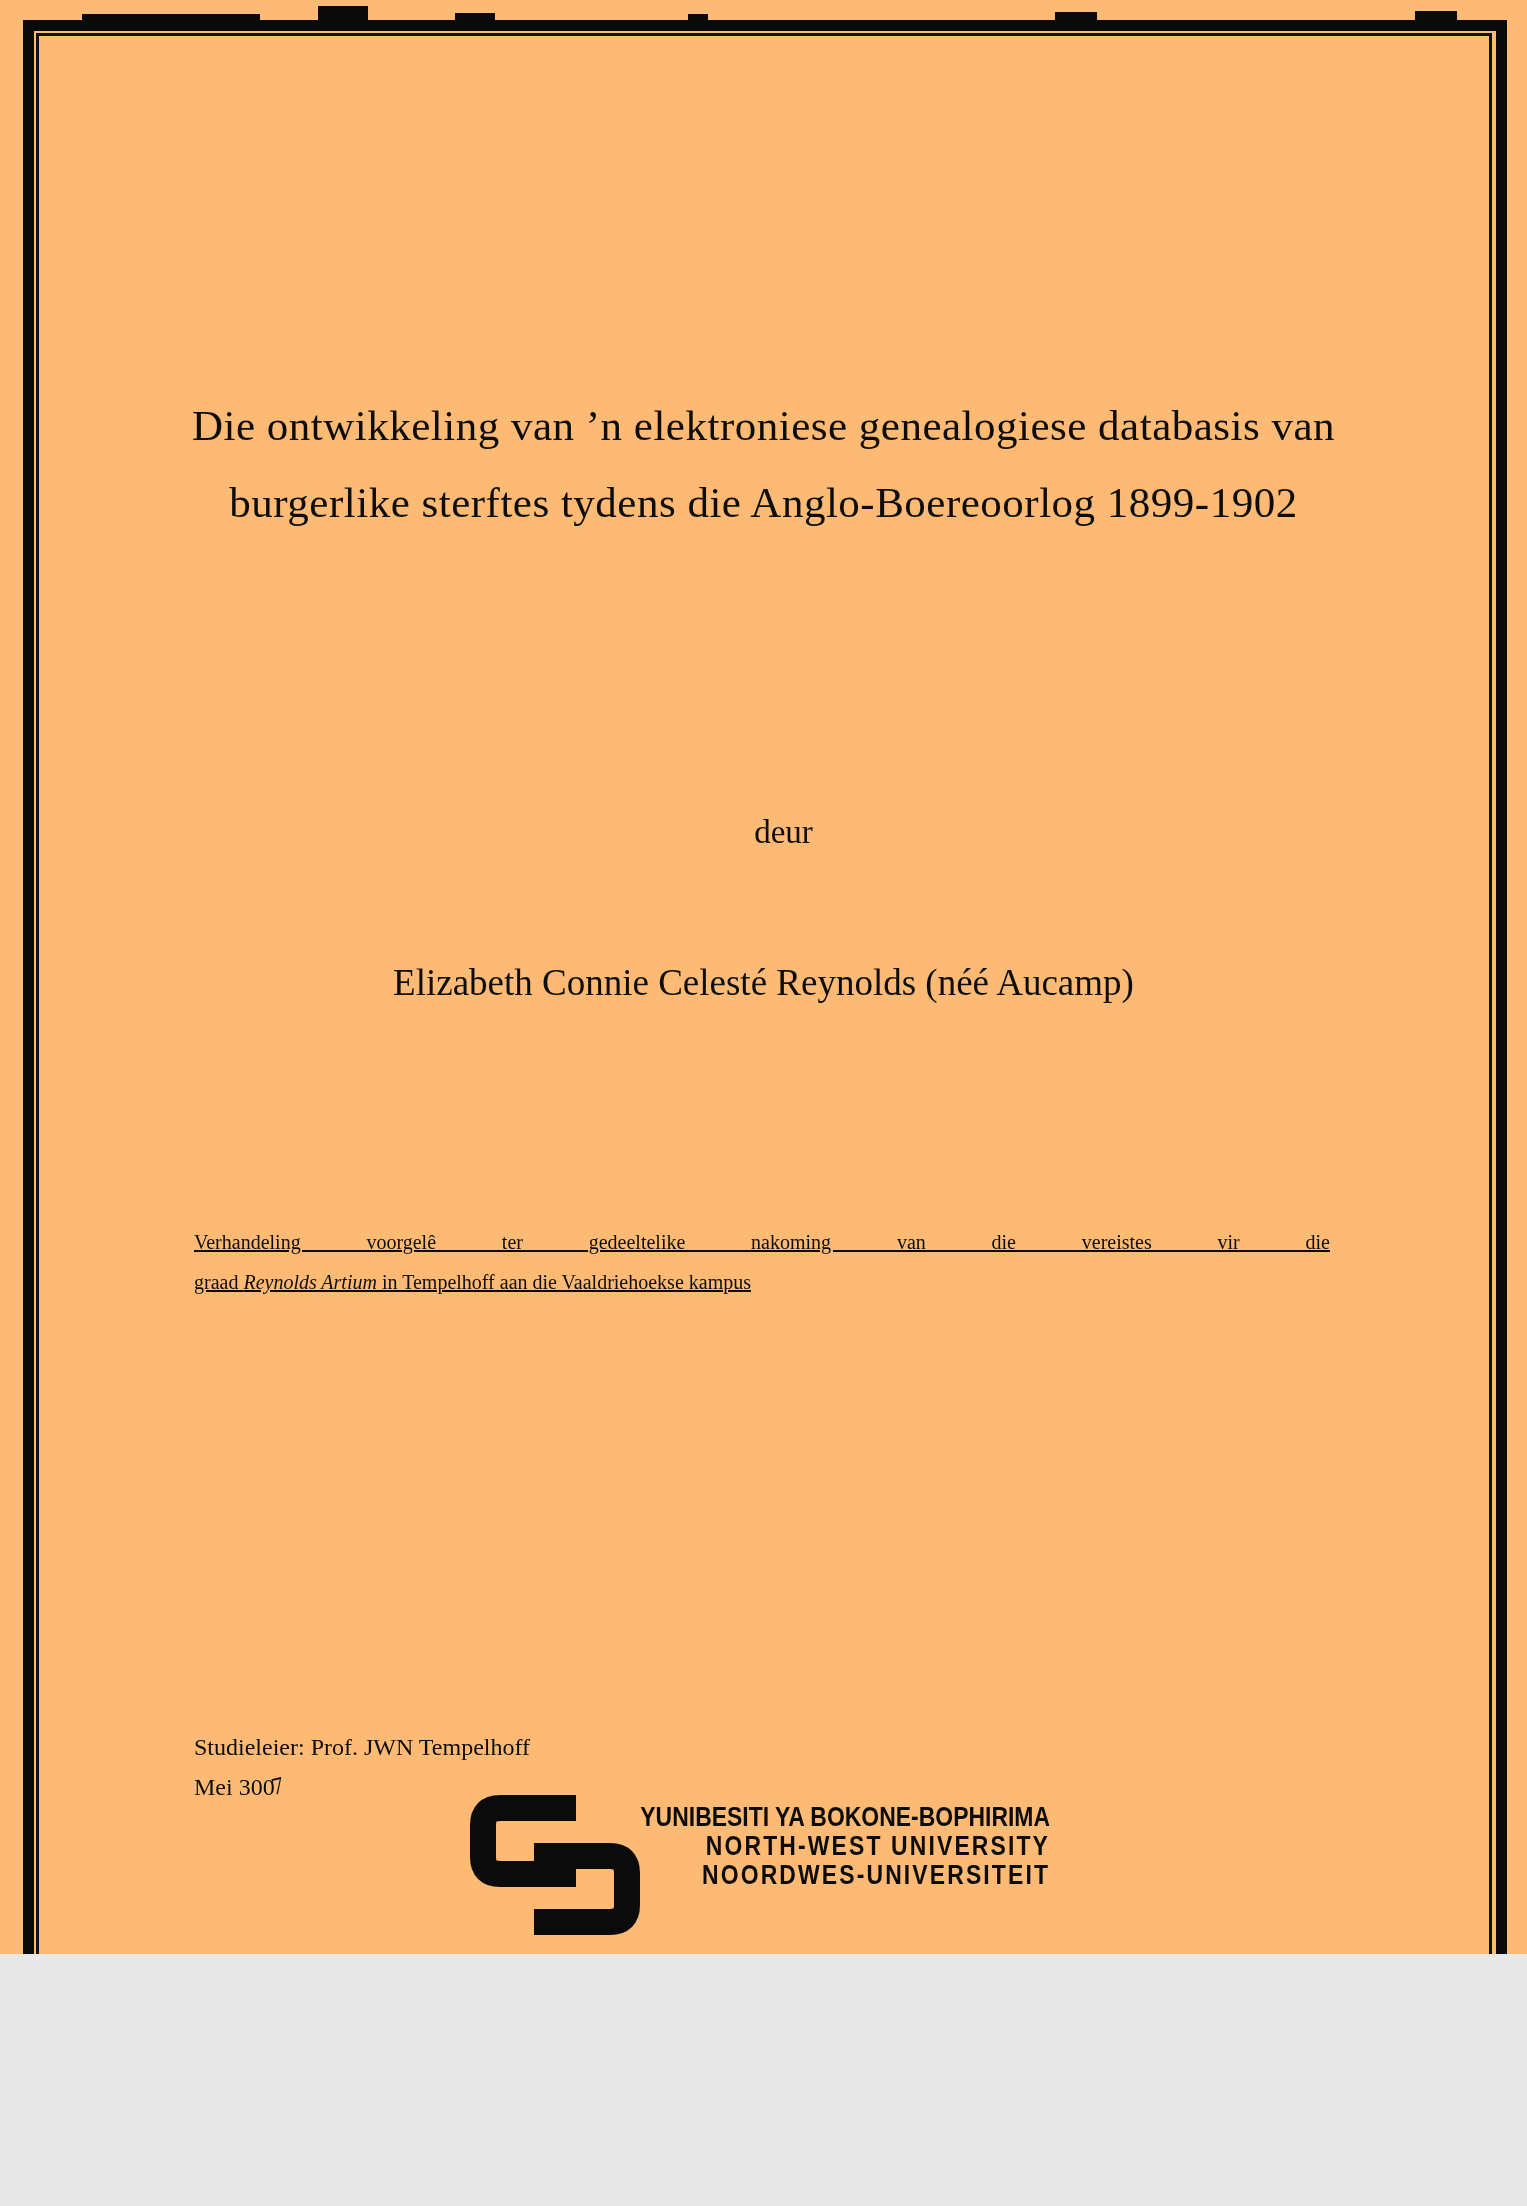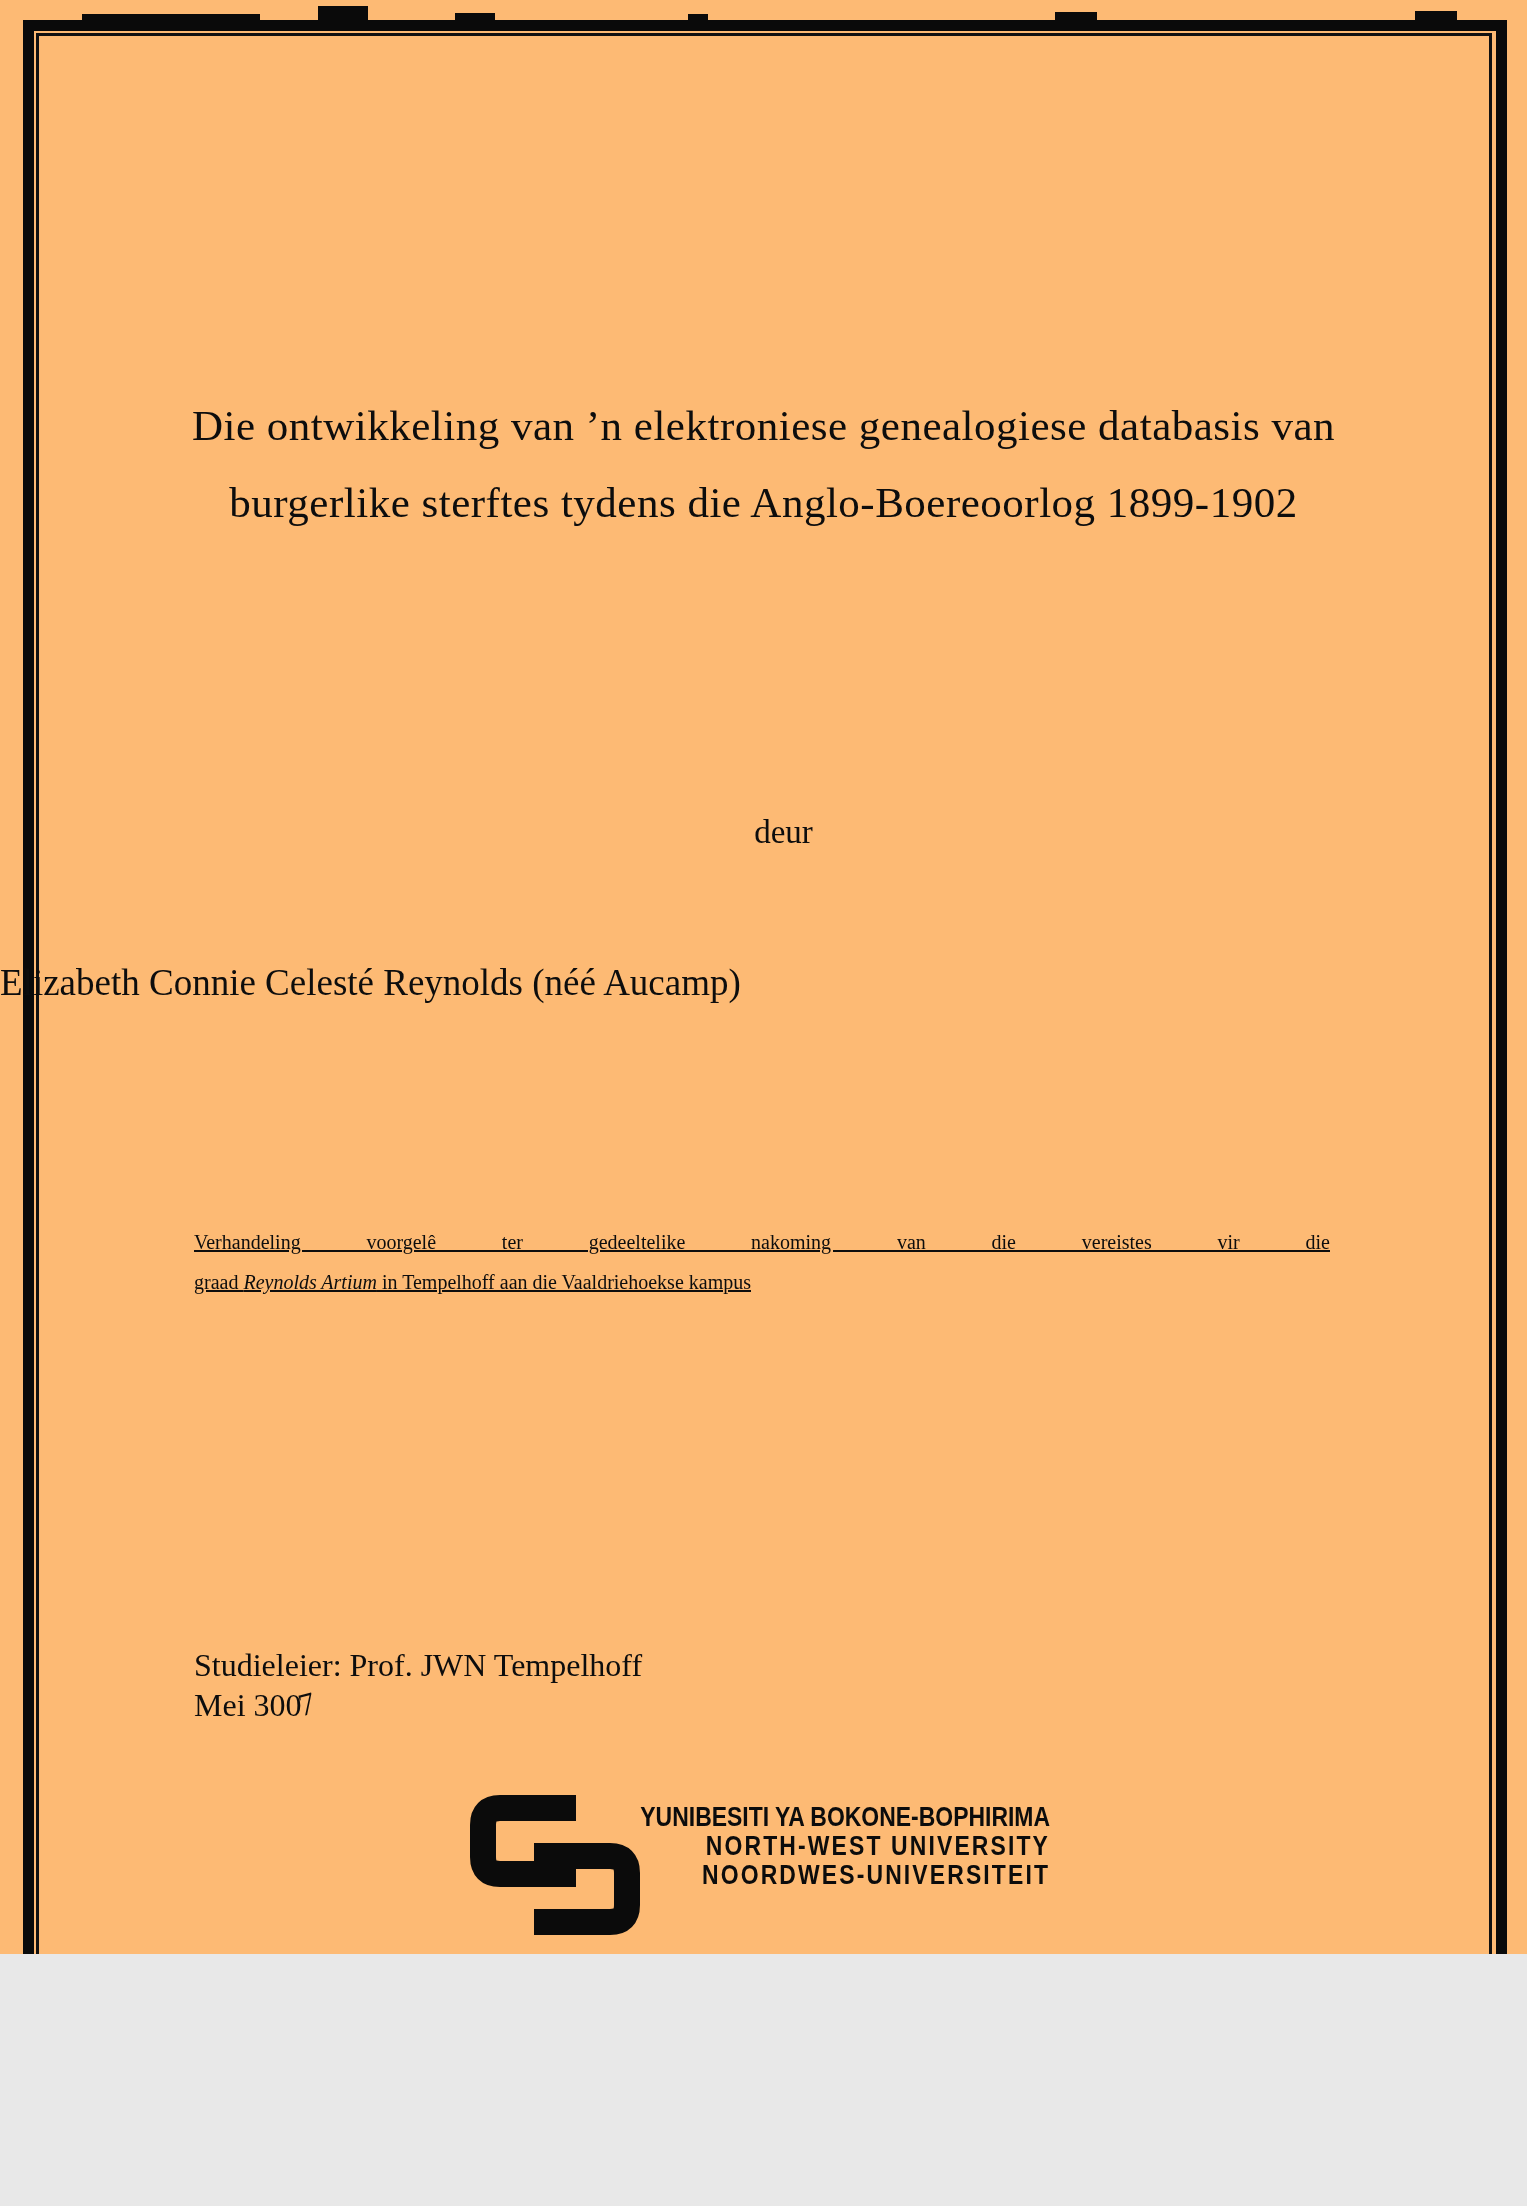--- a/index.html
+++ b/index.html
@@ -31,34 +31,35 @@
     font-size:43px;line-height:77px;
     letter-spacing:0.5px;
   }
   .byline{
     position:absolute;left:20px;top:816px;width:1527px;
     text-align:center;
     font-size:33px;line-height:33px;
   }
   .author{
     position:absolute;left:0;top:964px;width:1527px;
+    text-align:center;
     font-size:37px;line-height:37px;
   }
   .statement{
     position:absolute;left:194px;top:1222px;width:1136px;
     font-size:20px;line-height:40px;text-decoration:underline;
   }
   .statement .just{
     text-align:justify;
     text-align-last:justify;
   }
   .statement .italic{font-style:italic;}
   .supervisor{
-    position:absolute;left:194px;top:1645px;
-    font-size:32px;line-height:40px;
+    position:absolute;left:194px;top:1727px;
+    font-size:24px;line-height:40px;
   }
   .seven{
     display:inline-block;
     transform:rotate(-14deg) translateY(-2px);
     transform-origin:60% 80%;
   }
   
   .logo-mark{
     position:absolute;left:470px;top:1795px;
     width:170px;height:140px;

